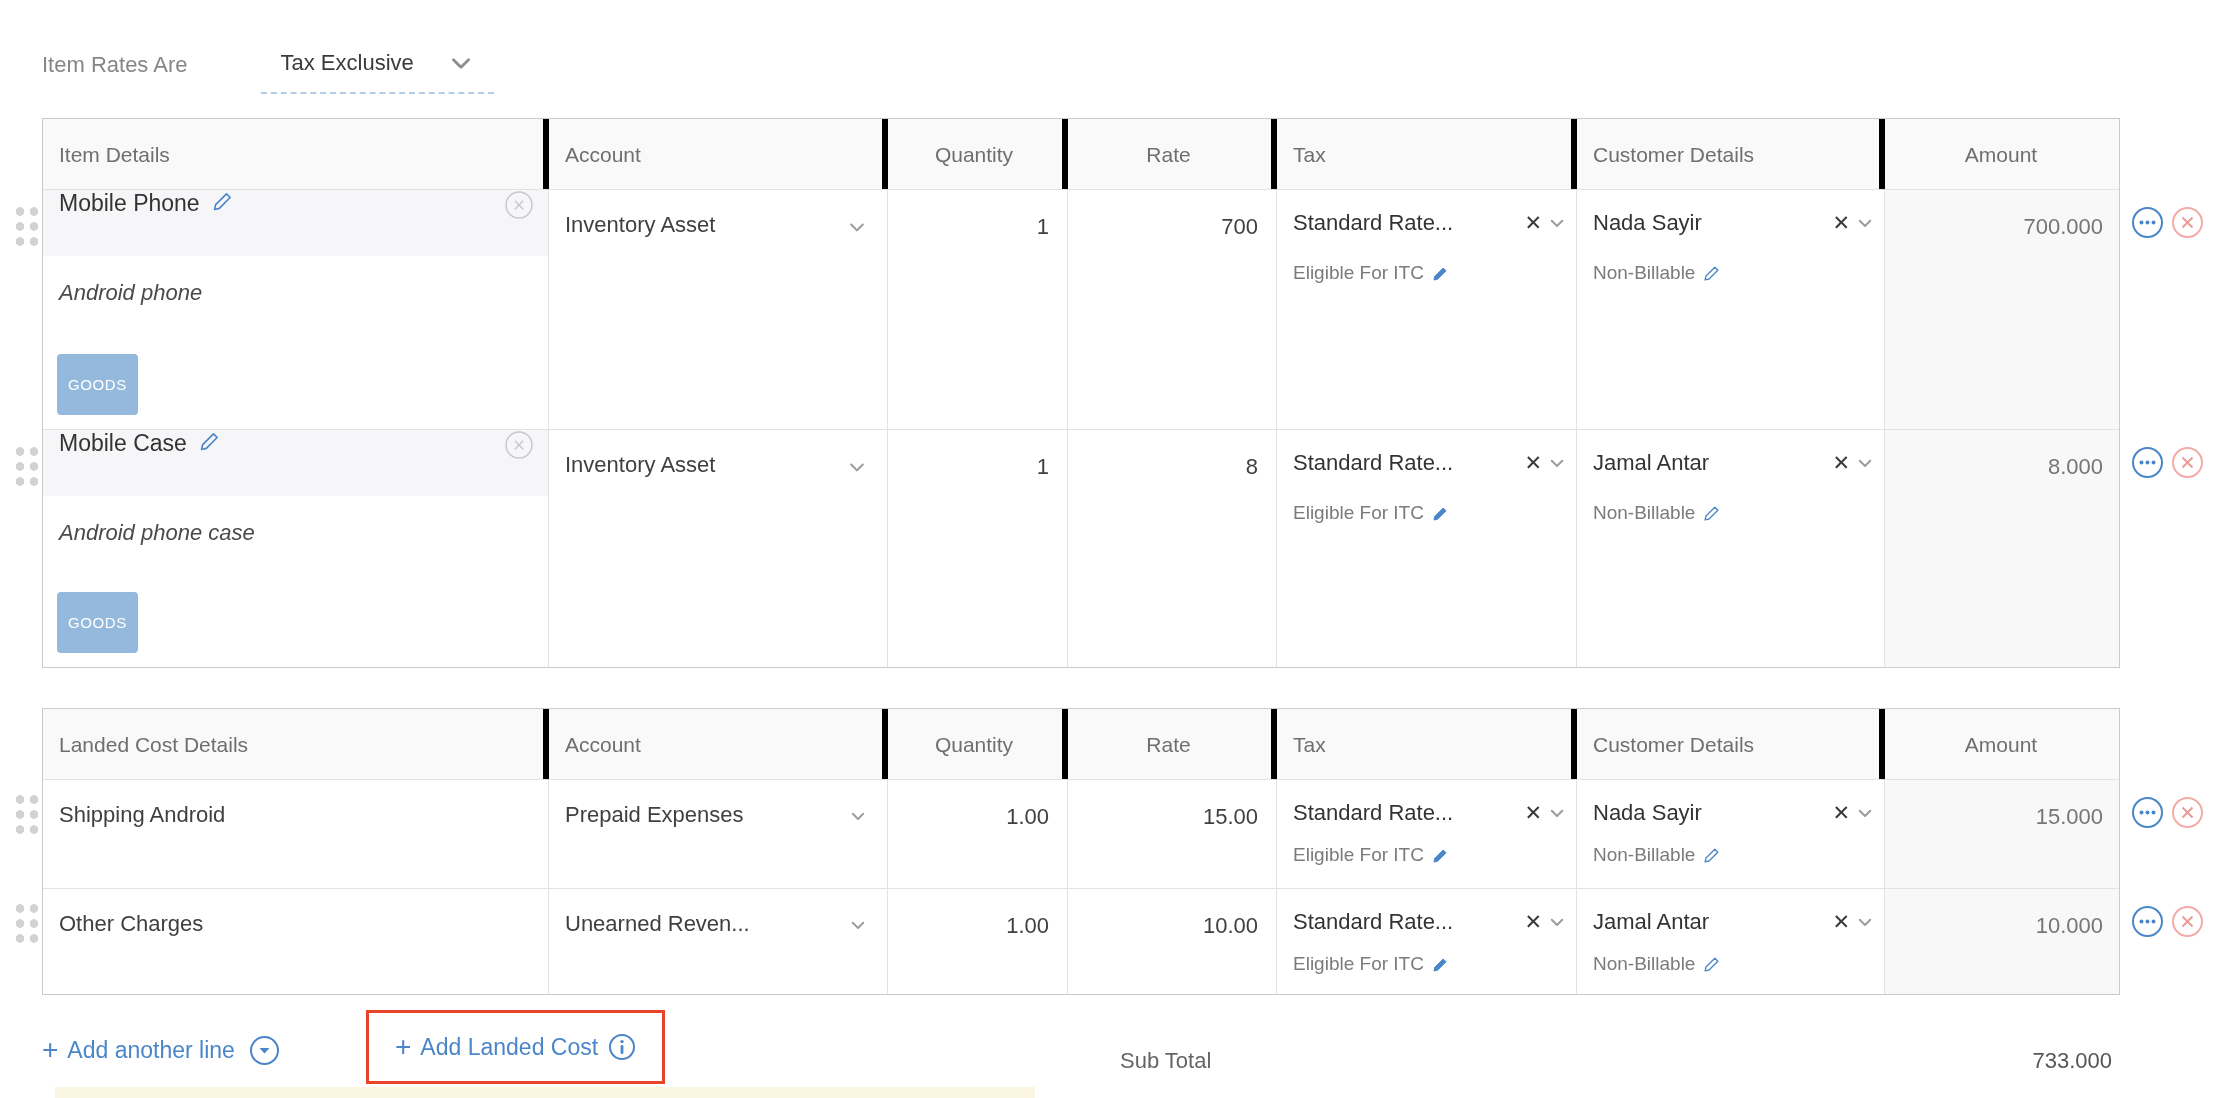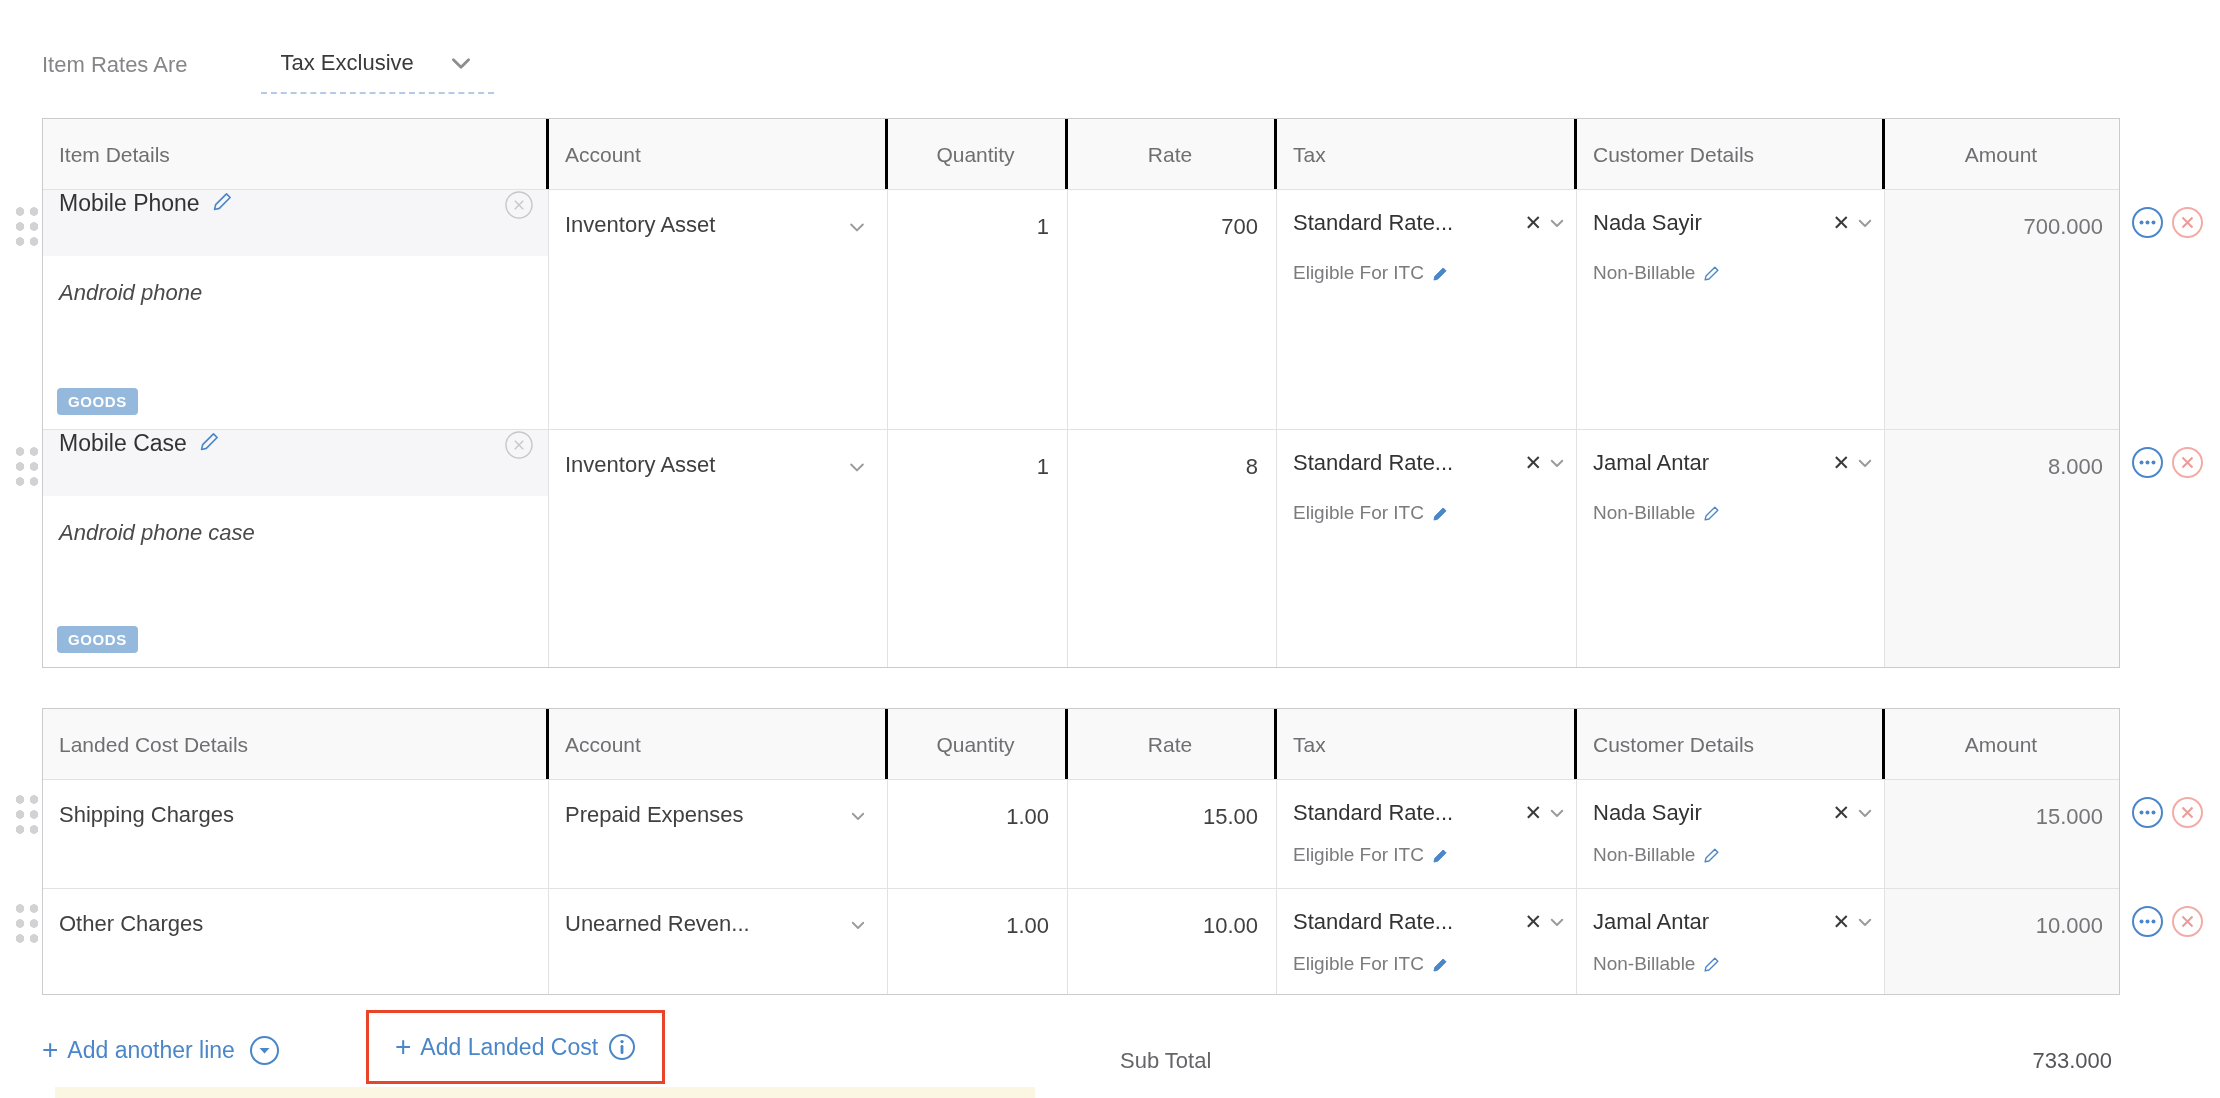--- a/index.html
+++ b/index.html
@@ -15,41 +15,41 @@
   .tax-dropdown .val { font-size:22px; color:#3a3a3c; }
   .tax-dropdown svg { margin-left:34px; }
 
   
   .tbl { position:absolute; left:42px; width:2078px; border:1px solid #cbcbcd; }
   .tbl1 { top:118px; }
   .tbl2 { top:708px; }
   .grid { display:grid; grid-template-columns:506px 339px 180px 209px 300px 308px 234px; }
   .hdr { background:#f9f9fa; }
   .hdr > div { font-size:21px; color:#6f6f72; padding:24px 16px 22px 16px;
-               border-right:3px solid #000000; white-space:nowrap; overflow:hidden; }
+               border-right:6px solid #000000; white-space:nowrap; overflow:hidden; }
   .hdr > div:last-child { border-right:none; }
   .hdr .num { text-align:center; padding-right:18px; }
 
   .row-wrap { position:relative; border-top:1px solid #e2e2e4; }
   .row { align-items:stretch; }
   .row > div { border-right:1px solid #e2e2e4; position:relative; overflow:hidden; }
   .row > div:last-child { border-right:none; }
   .r-item { height:239px; }
   .r-item2 { height:237px; }
   .r-landed1 { height:108px; }
   .r-landed2 { height:105px; }
 
   
   .name-band { height:66px; background:#f6f6f8; display:flex; align-items:flex-start; padding:0 14px 0 16px; }
   .name-band .nm { font-size:23px; color:#333; }
   .name-band .pencil { margin-left:12px; }
   .name-band .cx { margin-left:auto; }
   .descr { padding:24px 16px; font-size:22px; color:#4a4a4c;font-style:italic; }
   .badge { position:absolute; left:14px; bottom:14px; background:#94b9dc; color:#fff;
-           font-size:15px; font-weight:bold; letter-spacing:.6px; padding:5px 11px; border-radius:4px; }
+           font-size:15px; font-weight:normal; letter-spacing:.6px; padding:22px 11px; border-radius:4px; }
 
   
   .acct { display:flex; align-items:flex-start; padding:22px 20px 0 16px; font-size:22px; color:#404042; }
   .acct svg { margin-left:auto; margin-top:5px; }
   .numcell { padding:24px 18px 0 0; text-align:right; font-size:22px; color:#404042; }
 
   
   .two-line { padding:20px 10px 0 16px; }
   .tl1 { display:flex; align-items:center; }
   .tl1 .txt { font-size:22px; color:#333; white-space:nowrap; overflow:hidden; text-overflow:clip; flex:1 1 auto; }
@@ -266,21 +266,21 @@
     <div class="num">Rate</div>
     <div>Tax</div>
     <div>Customer Details</div>
     <div class="num">Amount</div>
   </div>
 
   <div class="row-wrap">
     <div class="grip grip-sm"></div>
     <div class="grid row r-landed1">
       <div class="acct">
-        <span>Shipping Charges</span>
+        <span>Shipping Android</span>
       </div>
       <div class="acct">
         <span>Prepaid Expenses</span>
         <svg width="18" height="18" viewBox="0 0 24 24">
             <path d="M5 9l7 7 7-7" fill="none" stroke="#9b9b9e" stroke-width="2.4" stroke-linecap="round" stroke-linejoin="round"></path>
           </svg>
       </div>
       <div class="numcell">1.00</div>
       <div class="numcell">15.00</div>
       <div class="two-line">

